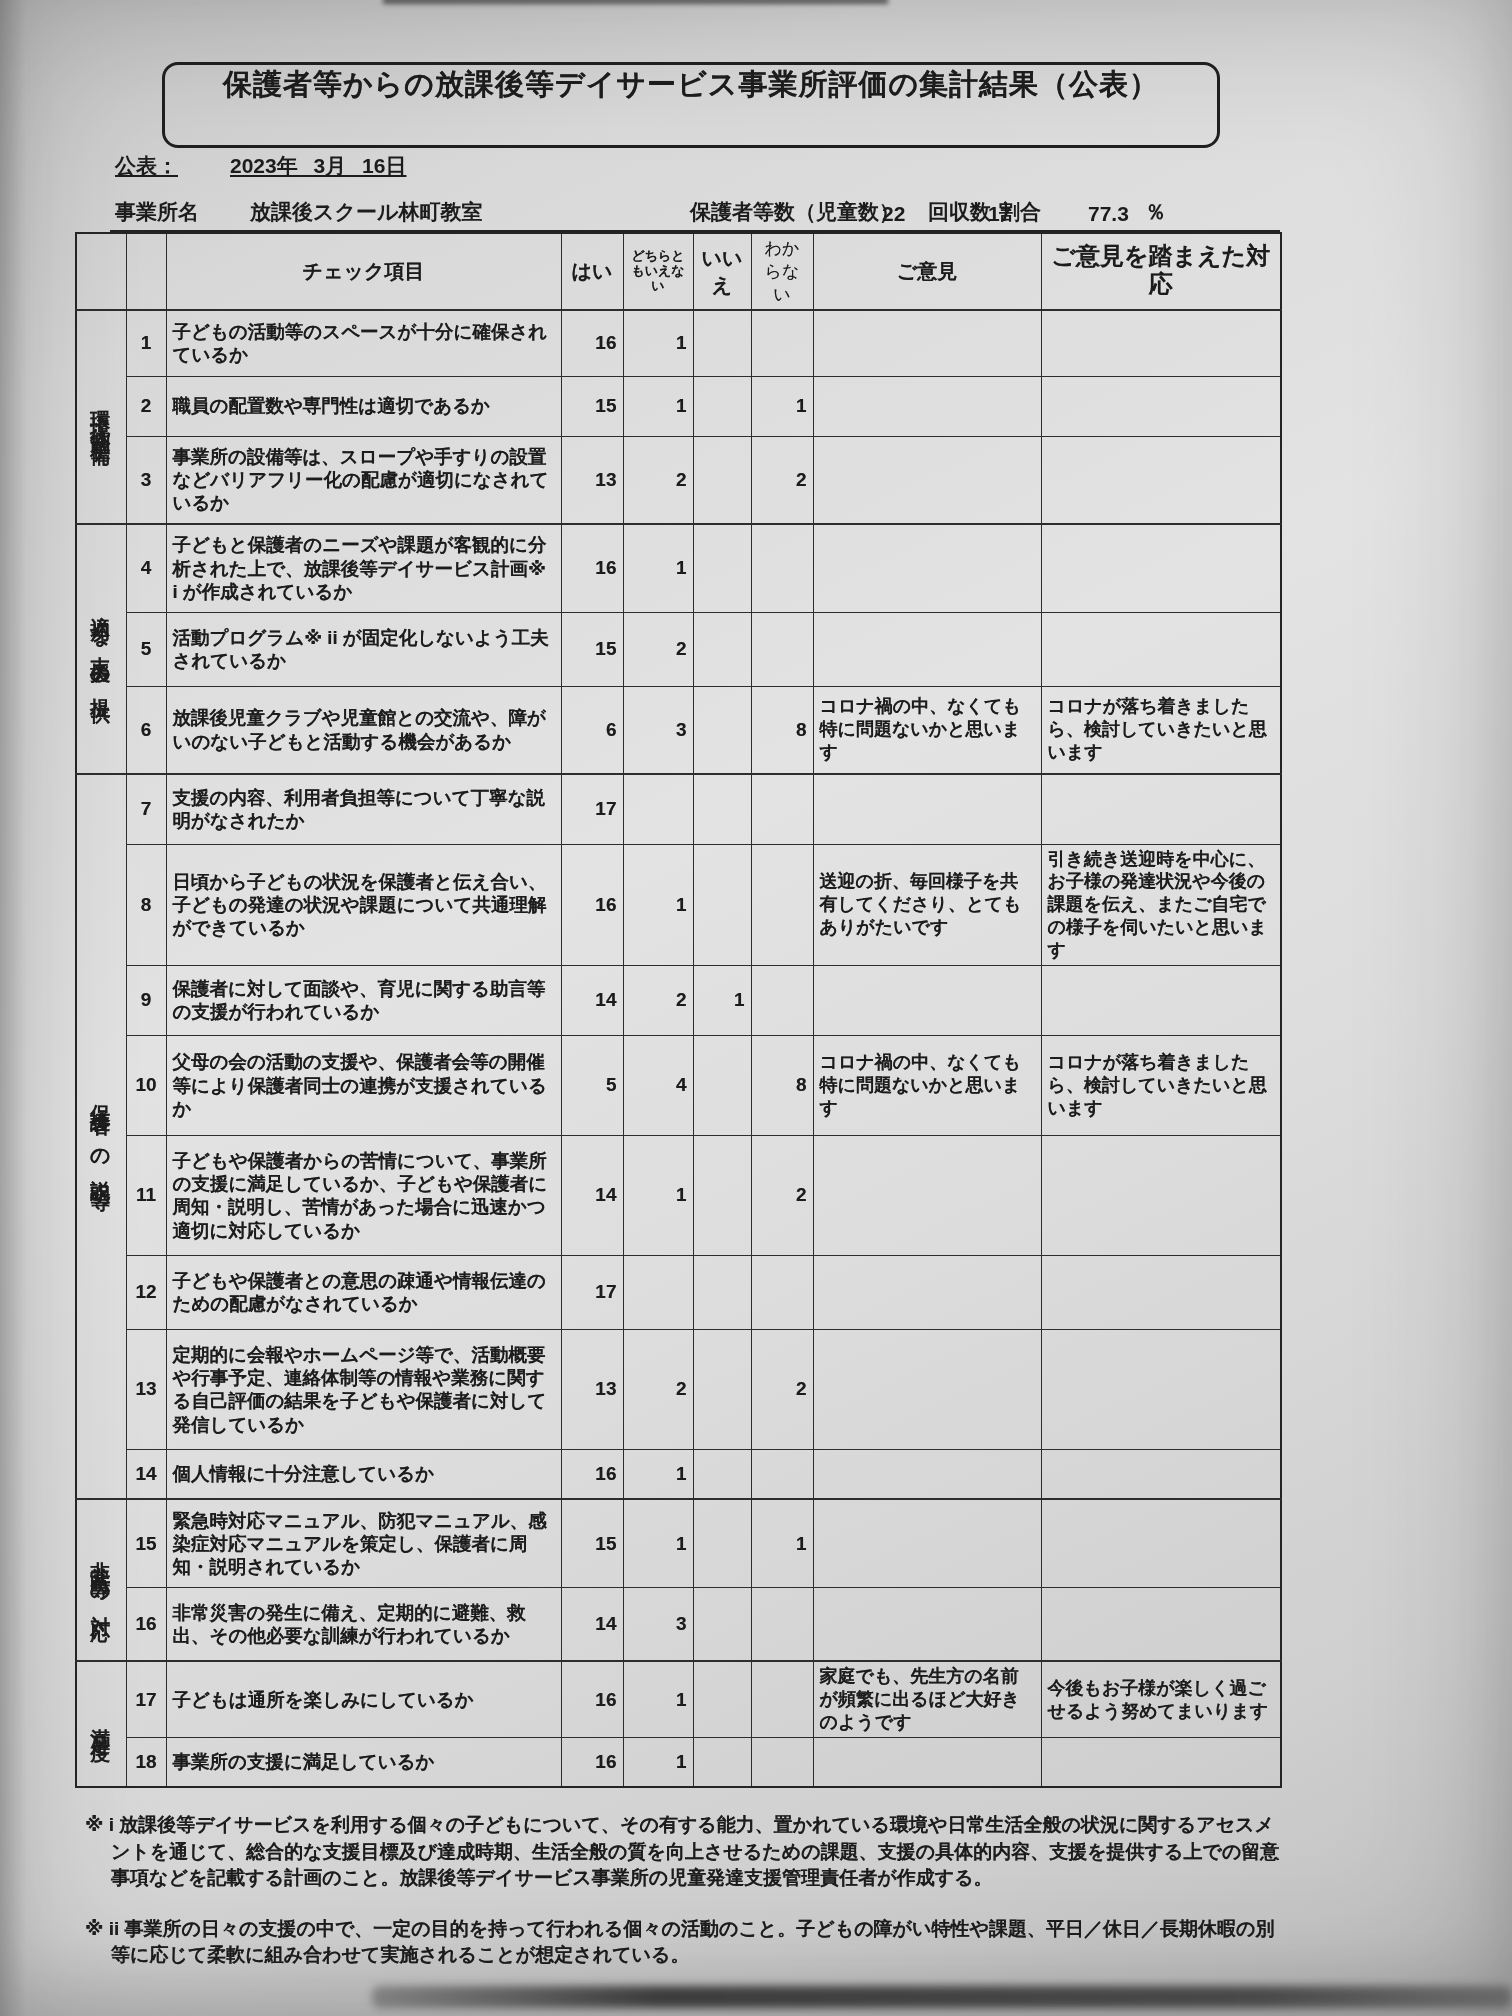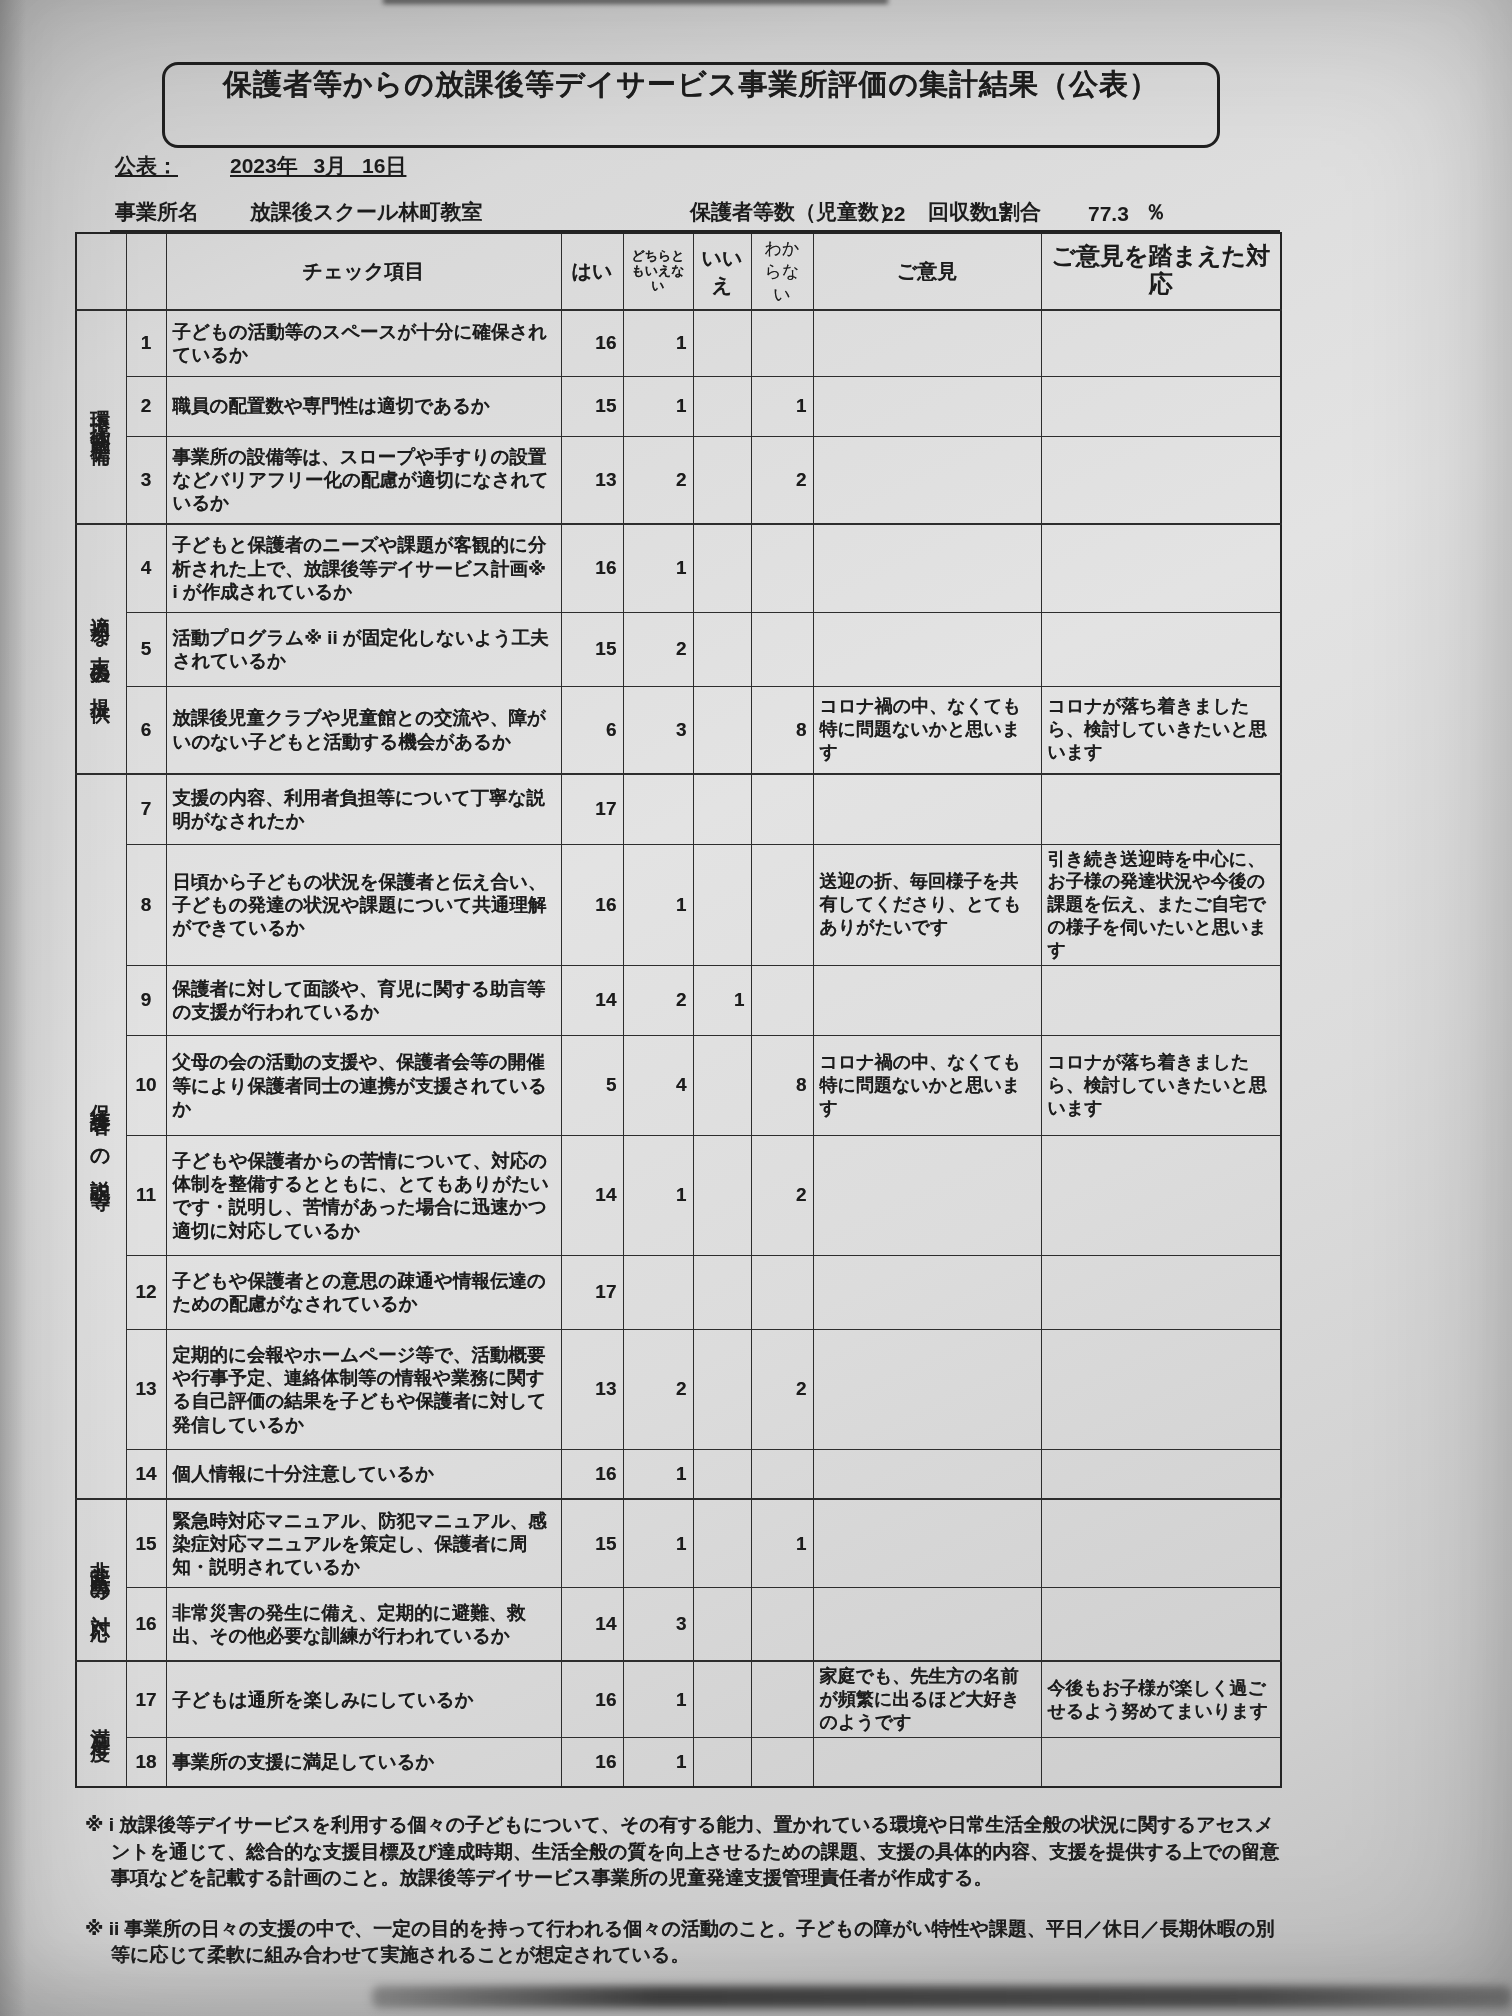--- a/index.html
+++ b/index.html
@@ -234,21 +234,21 @@
           <td class="item-cell">父母の会の活動の支援や、保護者会等の開催等により保護者同士の連携が支援されているか</td>
           <td class="num-cell">5</td>
           <td class="num-cell">4</td>
           <td class="num-cell"></td>
           <td class="num-cell">8</td>
           <td class="comment-cell">コロナ禍の中、なくても特に問題ないかと思います</td>
           <td class="comment-cell">コロナが落ち着きましたら、検討していきたいと思います</td>
         </tr>
         <tr style="height: 120px;">
           <td class="no-cell">11</td>
-          <td class="item-cell">子どもや保護者からの苦情について、対応の体制を整備するとともに、とてもありがたいです・説明し、苦情があった場合に迅速かつ適切に対応しているか</td>
+          <td class="item-cell">子どもや保護者からの苦情について、事業所の支援に満足しているか、子どもや保護者に周知・説明し、苦情があった場合に迅速かつ適切に対応しているか</td>
           <td class="num-cell">14</td>
           <td class="num-cell">1</td>
           <td class="num-cell"></td>
           <td class="num-cell">2</td>
           <td class="comment-cell"></td>
           <td class="comment-cell"></td>
         </tr>
         <tr style="height: 74px;">
           <td class="no-cell">12</td>
           <td class="item-cell">子どもや保護者との意思の疎通や情報伝達のための配慮がなされているか</td>

